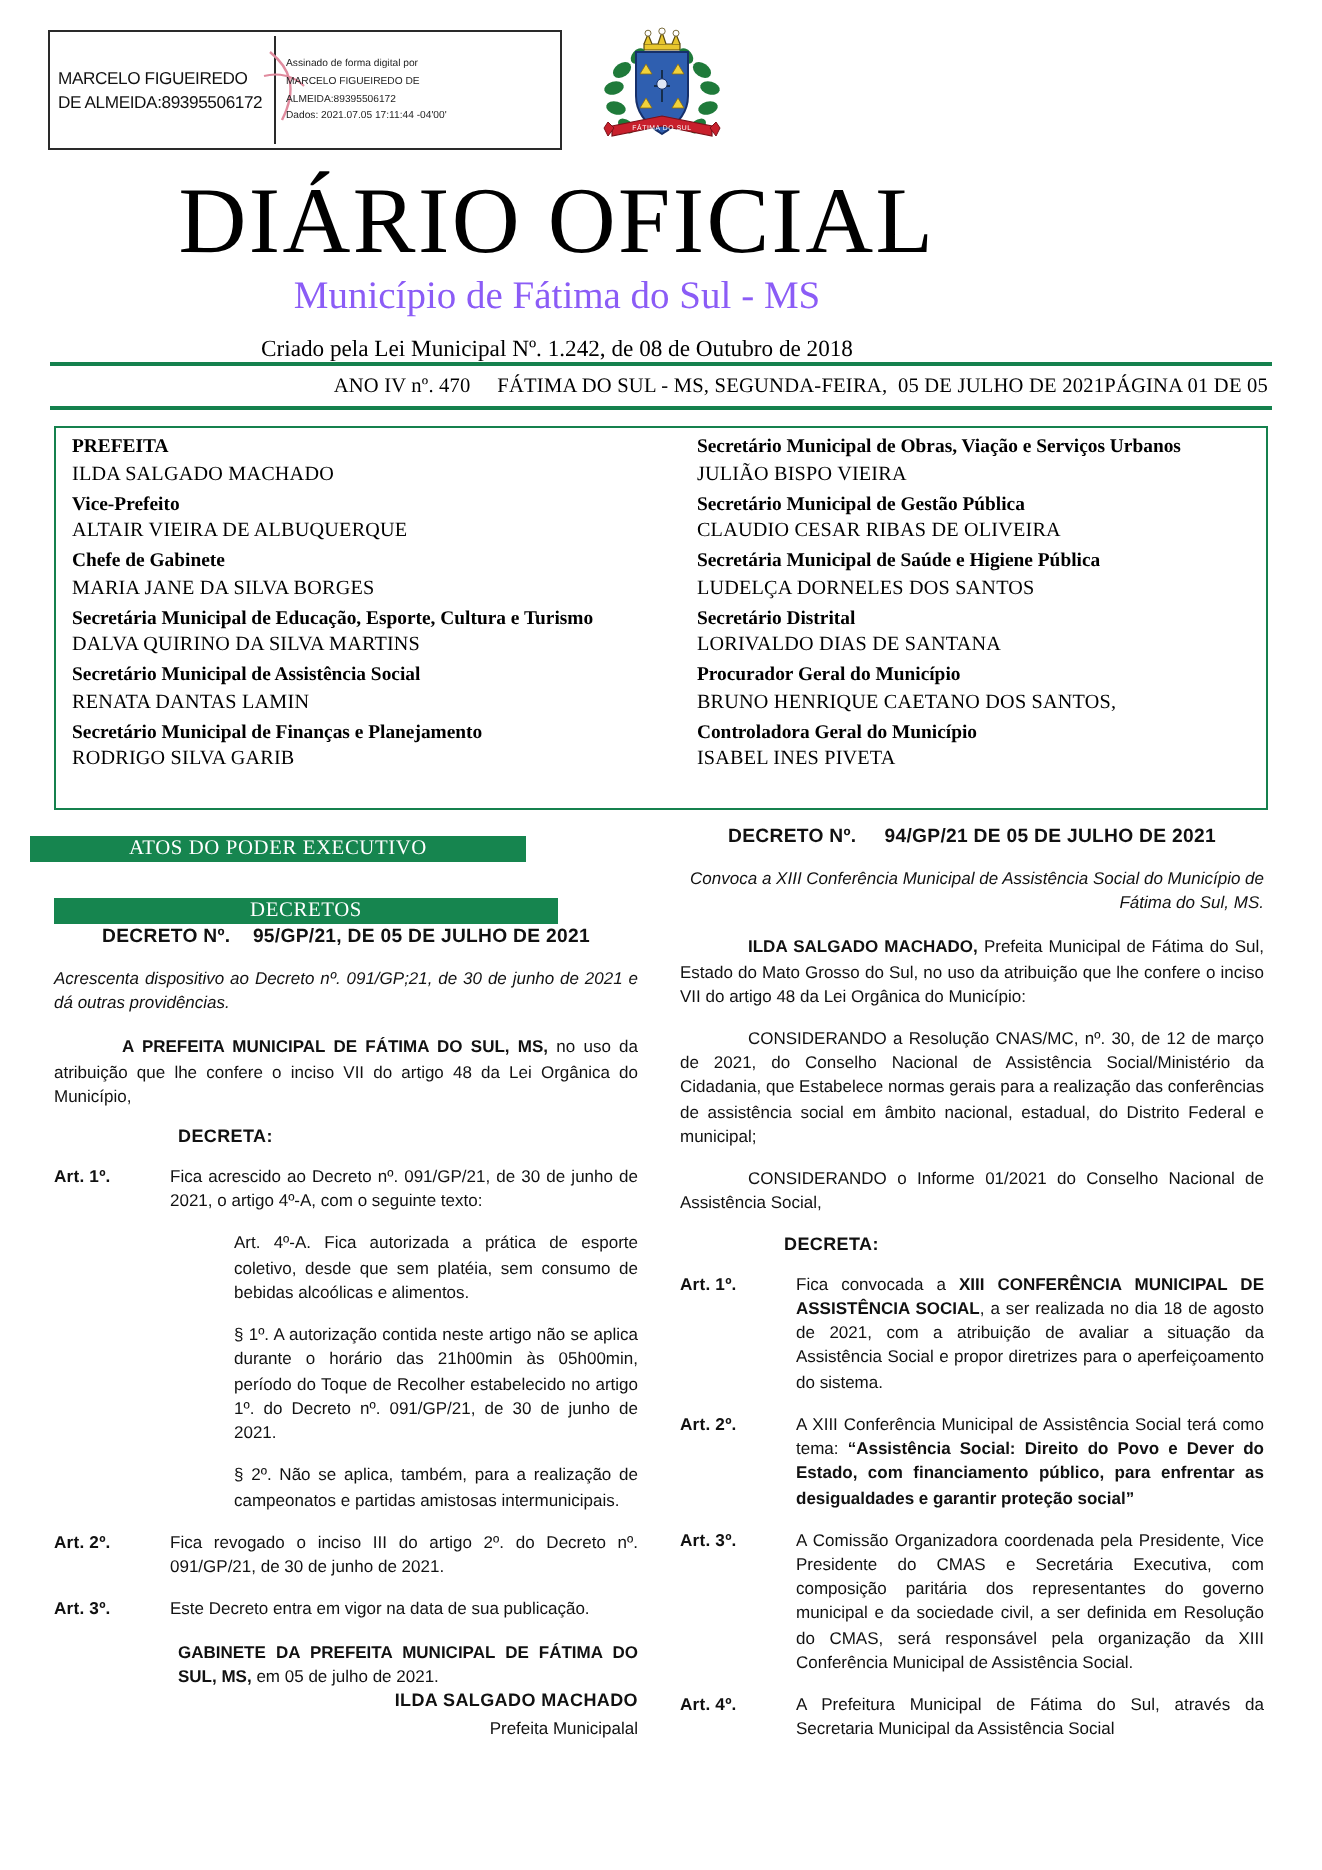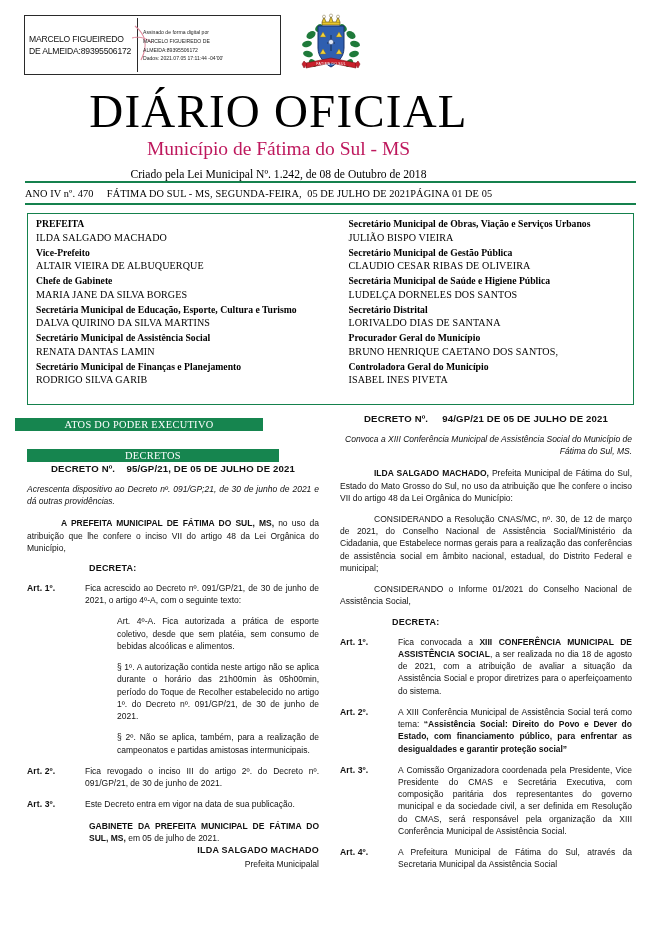--- a/index.html
+++ b/index.html
@@ -105,21 +105,21 @@
     line-height: 1.02;
     letter-spacing: 1.2px;
     font-weight: normal;
     color: #000;
   }
   .title-sub {
     font-family: "Liberation Serif", serif;
     font-size: 19.5px;
     line-height: 1.25;
     margin-top: 1px;
-    color: #be185d;
+    color: #8b5cf6;
   }
   .title-law {
     font-family: "Liberation Serif", serif;
     font-size: 11.6px;
     line-height: 1.3;
     margin-top: 6px;
     color: #000;
   }
 
   
@@ -140,21 +140,21 @@
     background: #15814d;
   }
   .info-bar {
     position: absolute;
     left: 25px;
     top: 185px;
     width: 611px;
     height: 17px;
     display: flex;
     align-items: center;
-    justify-content: flex-start;
+    justify-content: flex-end;
     font-family: "Liberation Serif", serif;
     font-size: 10.3px;
     letter-spacing: 0.1px;
     color: #000;
   }
   .info-left { white-space: pre; }
   .info-right { white-space: pre; padding-right: 2px; }
 
   
   .officials {

